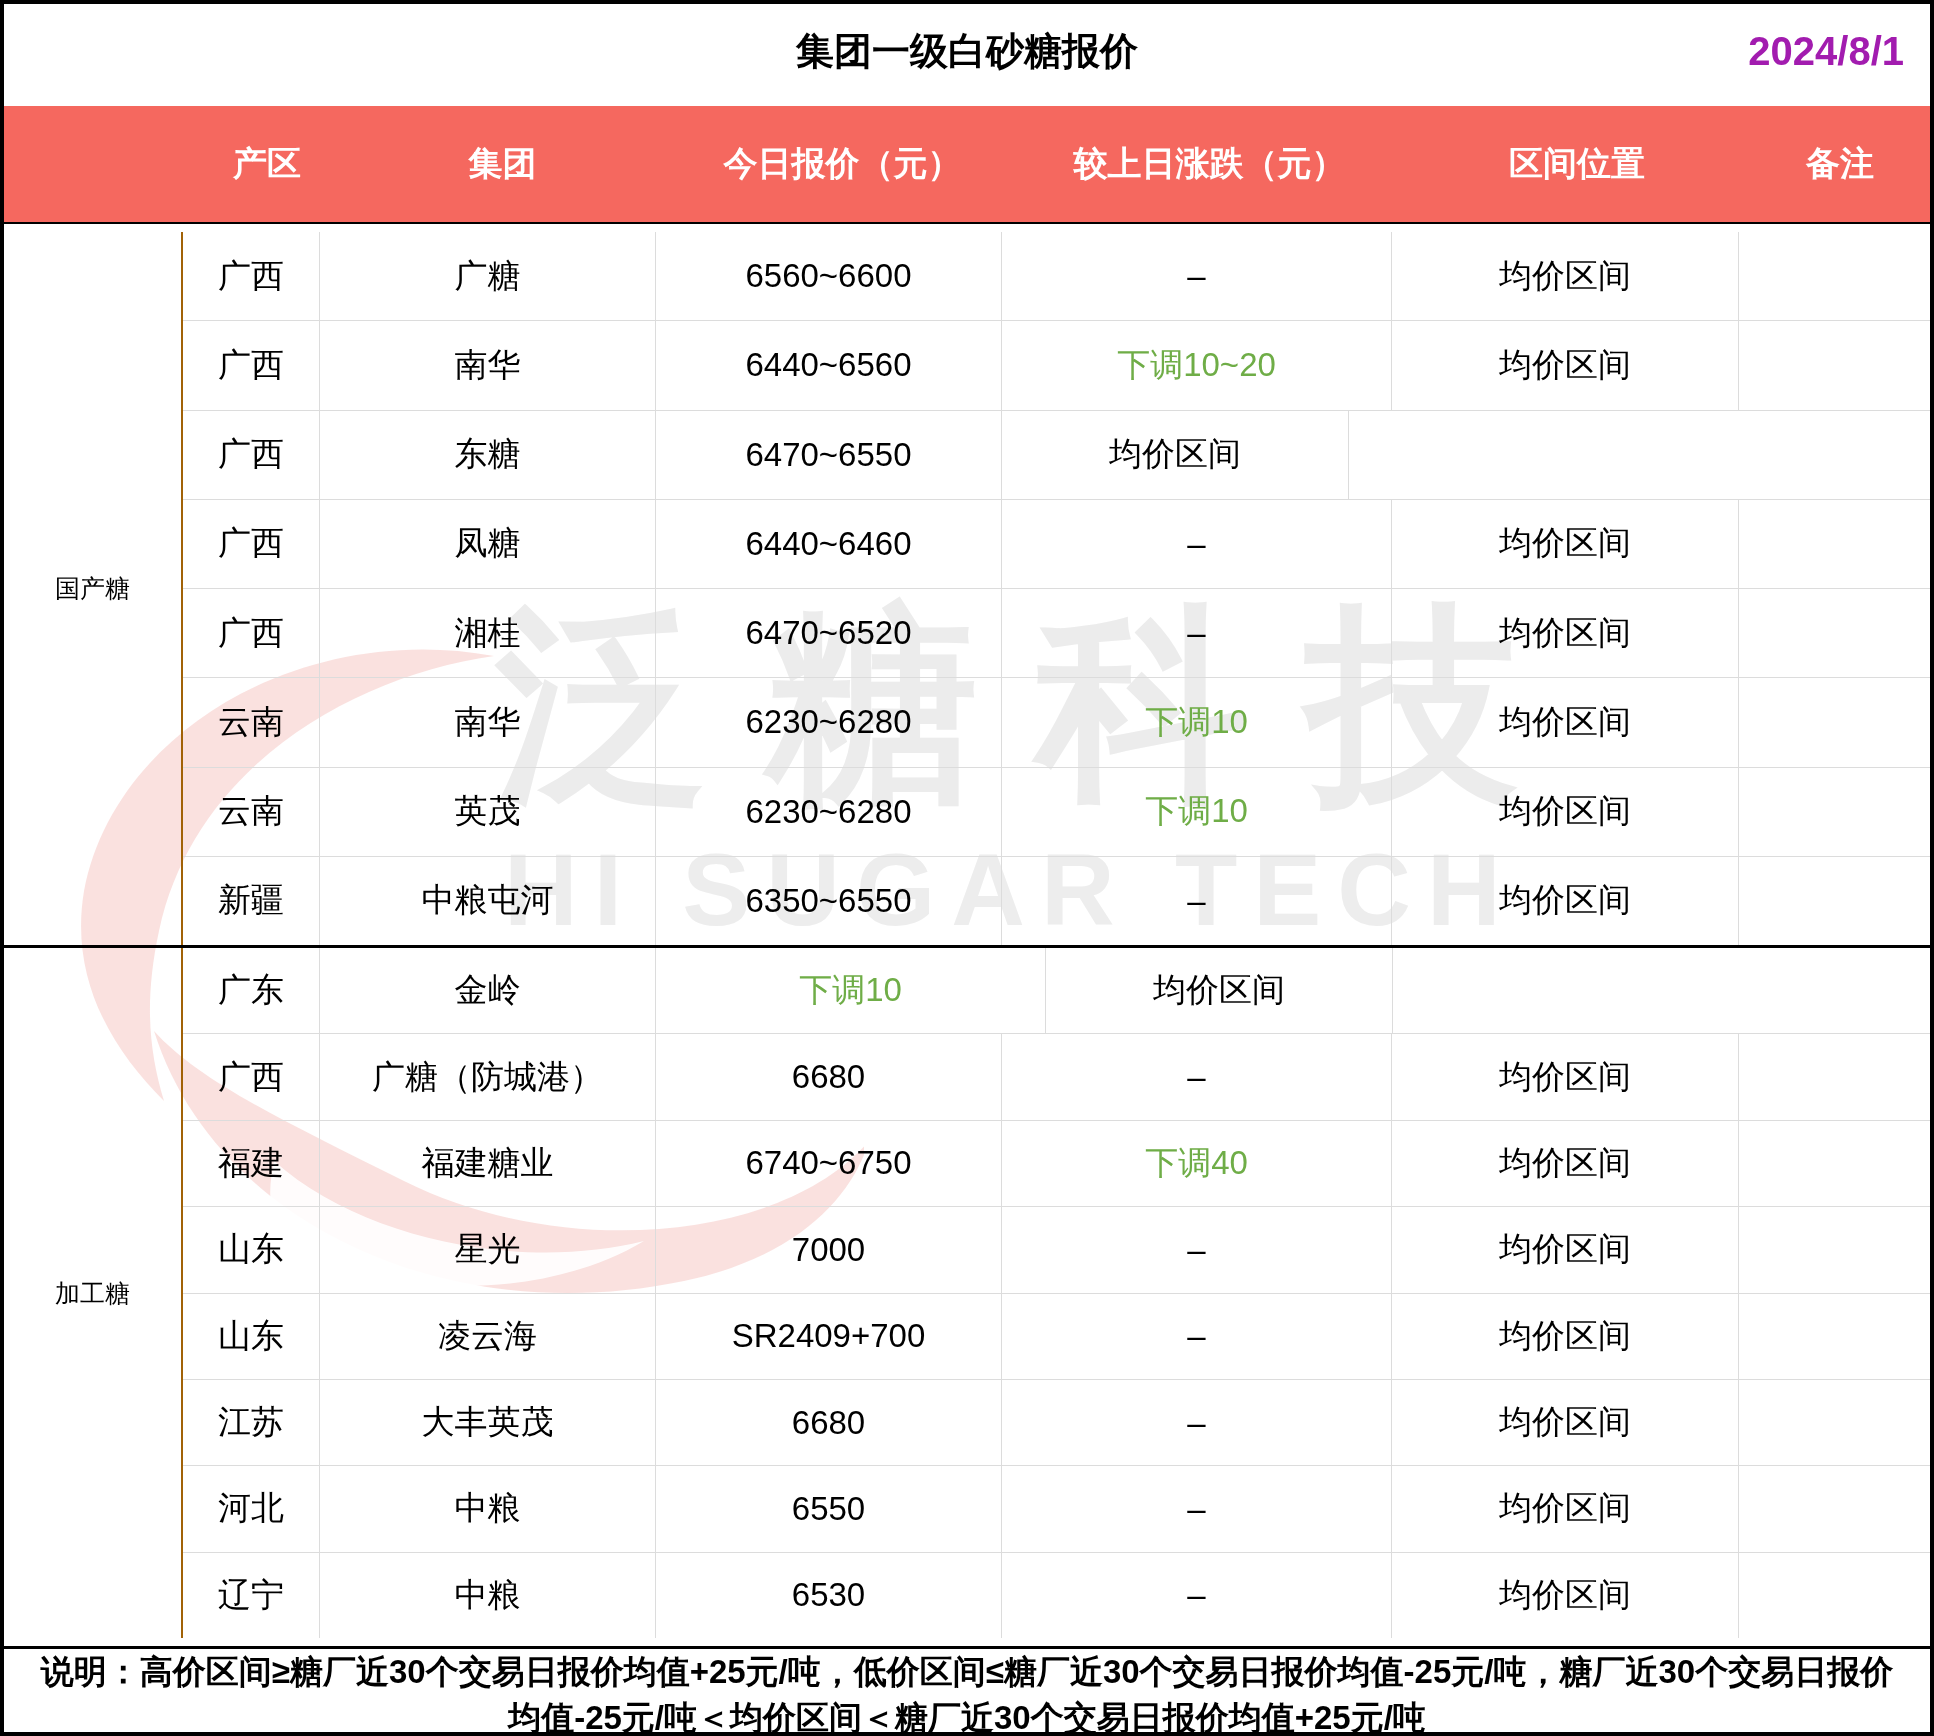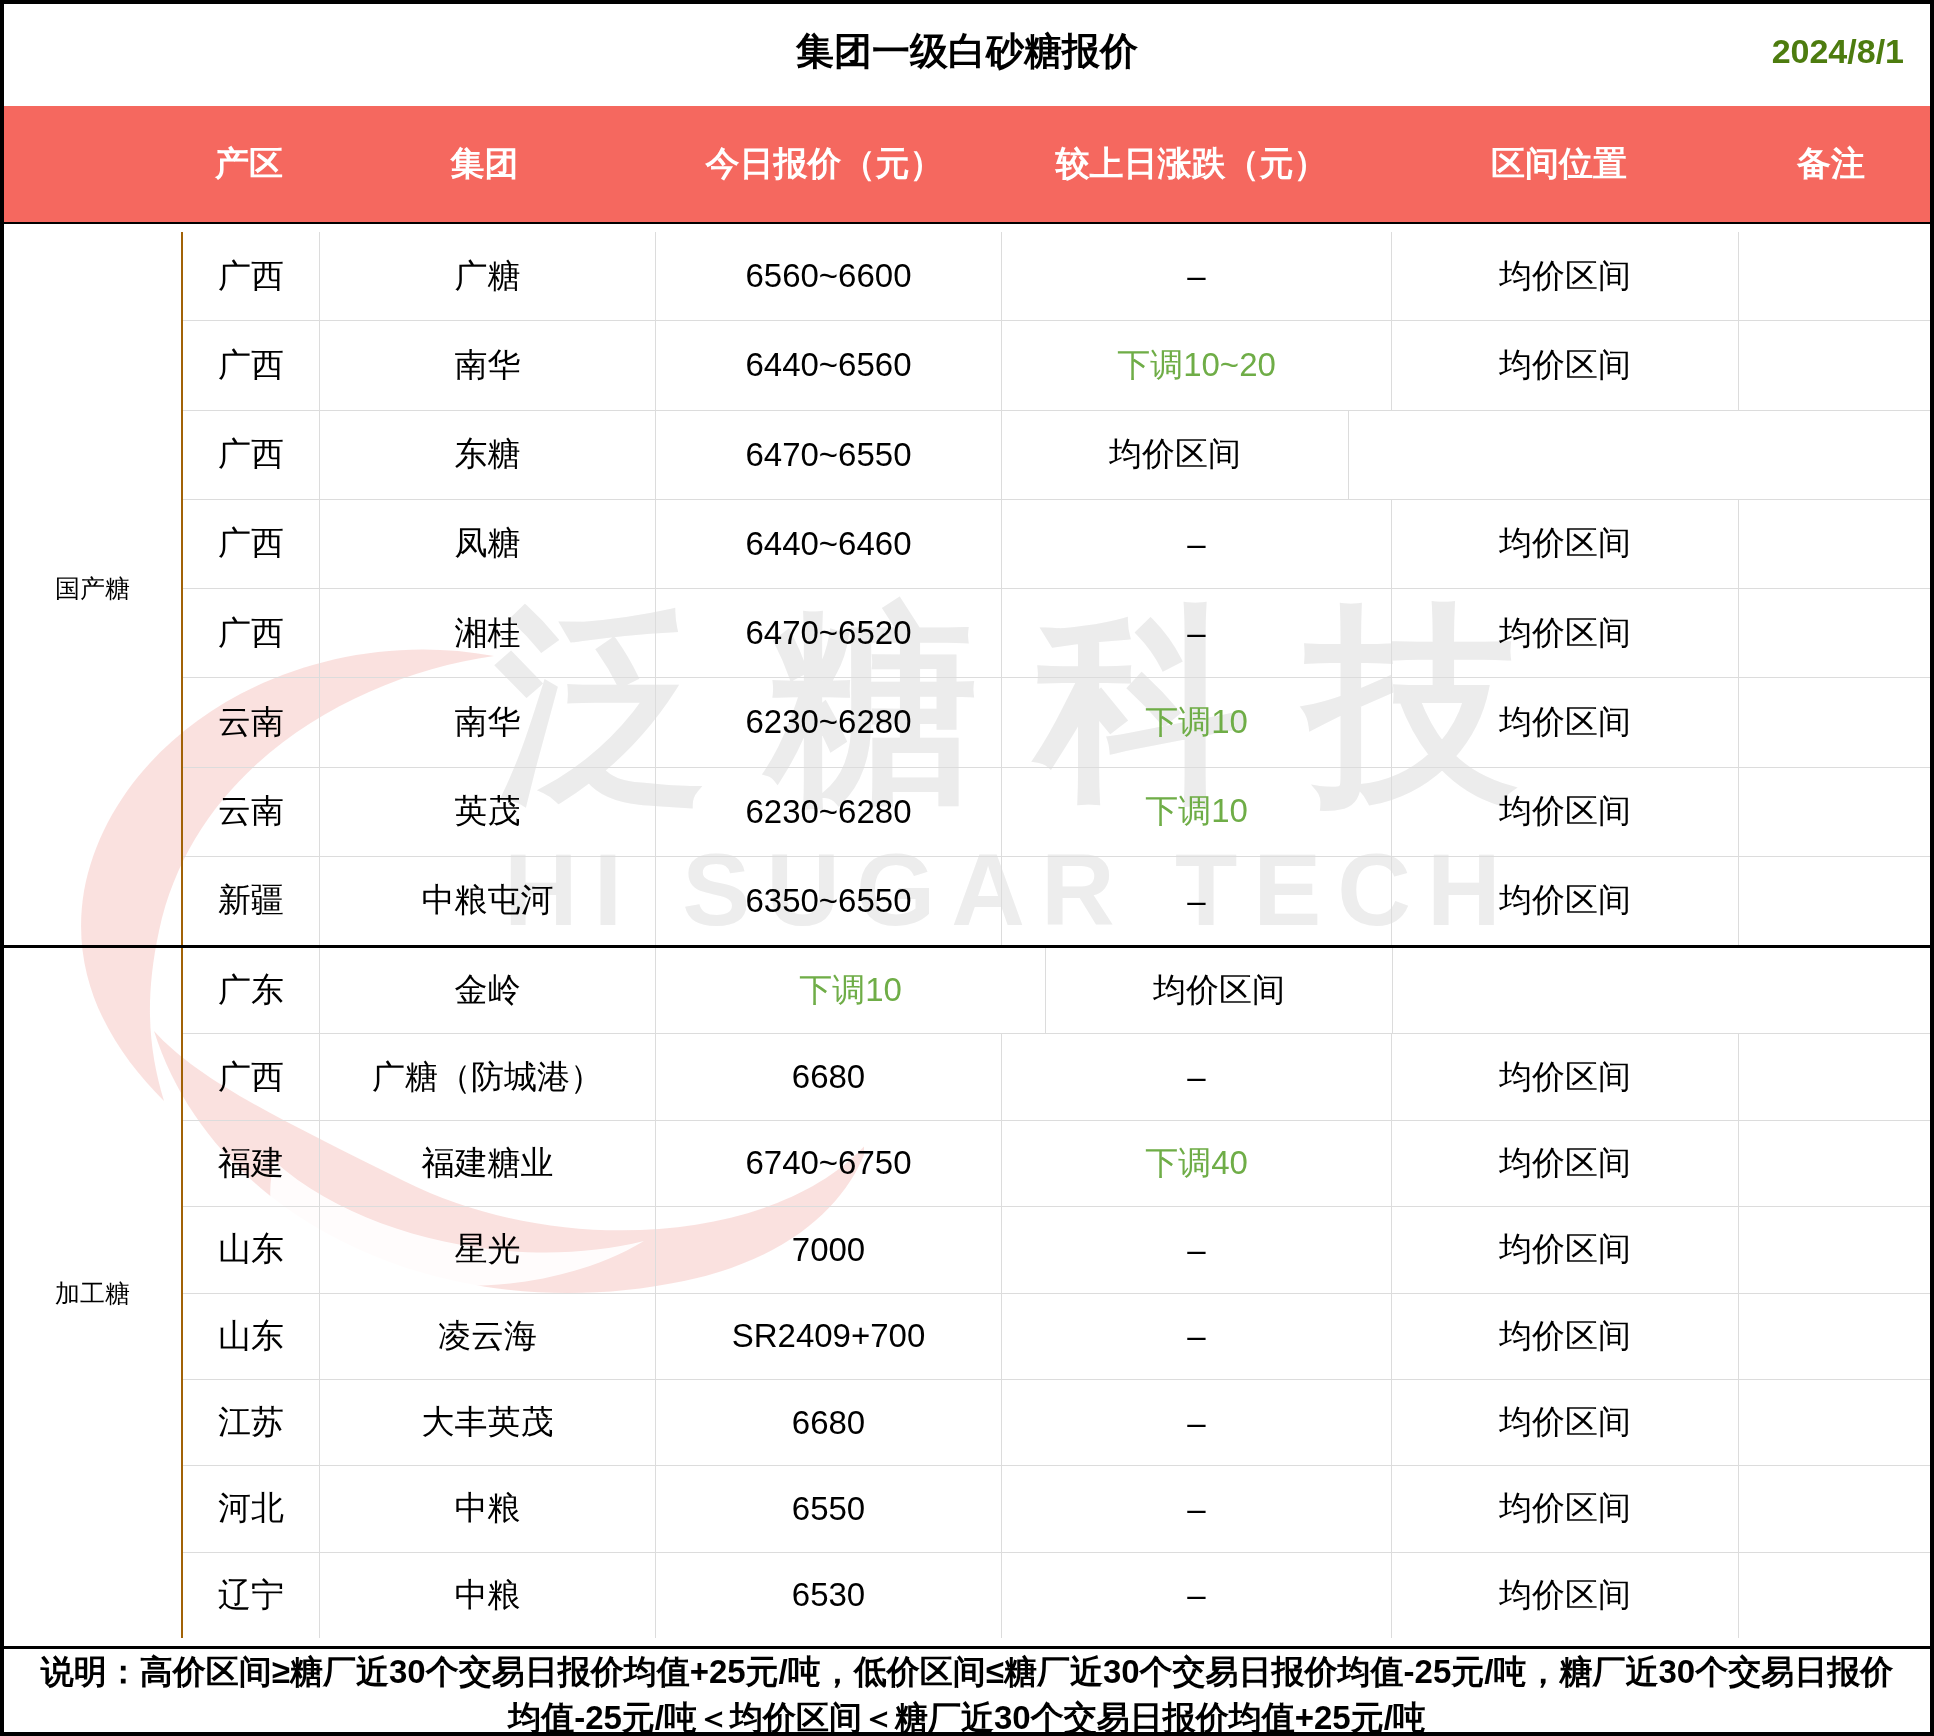--- a/index.html
+++ b/index.html
@@ -29,28 +29,29 @@
   
   .fg{position:relative;z-index:1;display:flex;flex-direction:column;height:100%;gap:8px;}
   .titlebar{
     height:94px;flex:0 0 94px;position:relative;
     display:flex;align-items:center;justify-content:center;
     background:#fff;
   }
   .title{font-size:38px;font-weight:700;color:#000;}
   .date{
     position:absolute;right:26px;top:50%;transform:translateY(-50%);
-    font-size:34px;font-weight:600;color:#4d7c0f;
+    font-size:40px;font-weight:600;color:#a21caf;
   }
   .header{
     height:116px;flex:0 0 116px;
     background:var(--accent,#f5685f);
     display:flex;align-items:center;
     color:#fff;font-weight:700;font-size:34px;
     border-bottom:2px solid #000;
+    padding-left:18px;
   }
   .header .hcell{text-align:center;}
   .spacer-col{width:177px;flex:0 0 177px;}
   .col-region{width:136px;flex:0 0 136px;}
   .col-group{width:335px;flex:0 0 335px;}
   .col-price{width:345px;flex:0 0 345px;}
   .col-change{width:389px;flex:0 0 389px;}
   .col-pos{width:346px;flex:0 0 346px;}
   .col-note{flex:1 1 auto;}
   .body{display:flex;flex-direction:column;flex:0 0 auto;}

